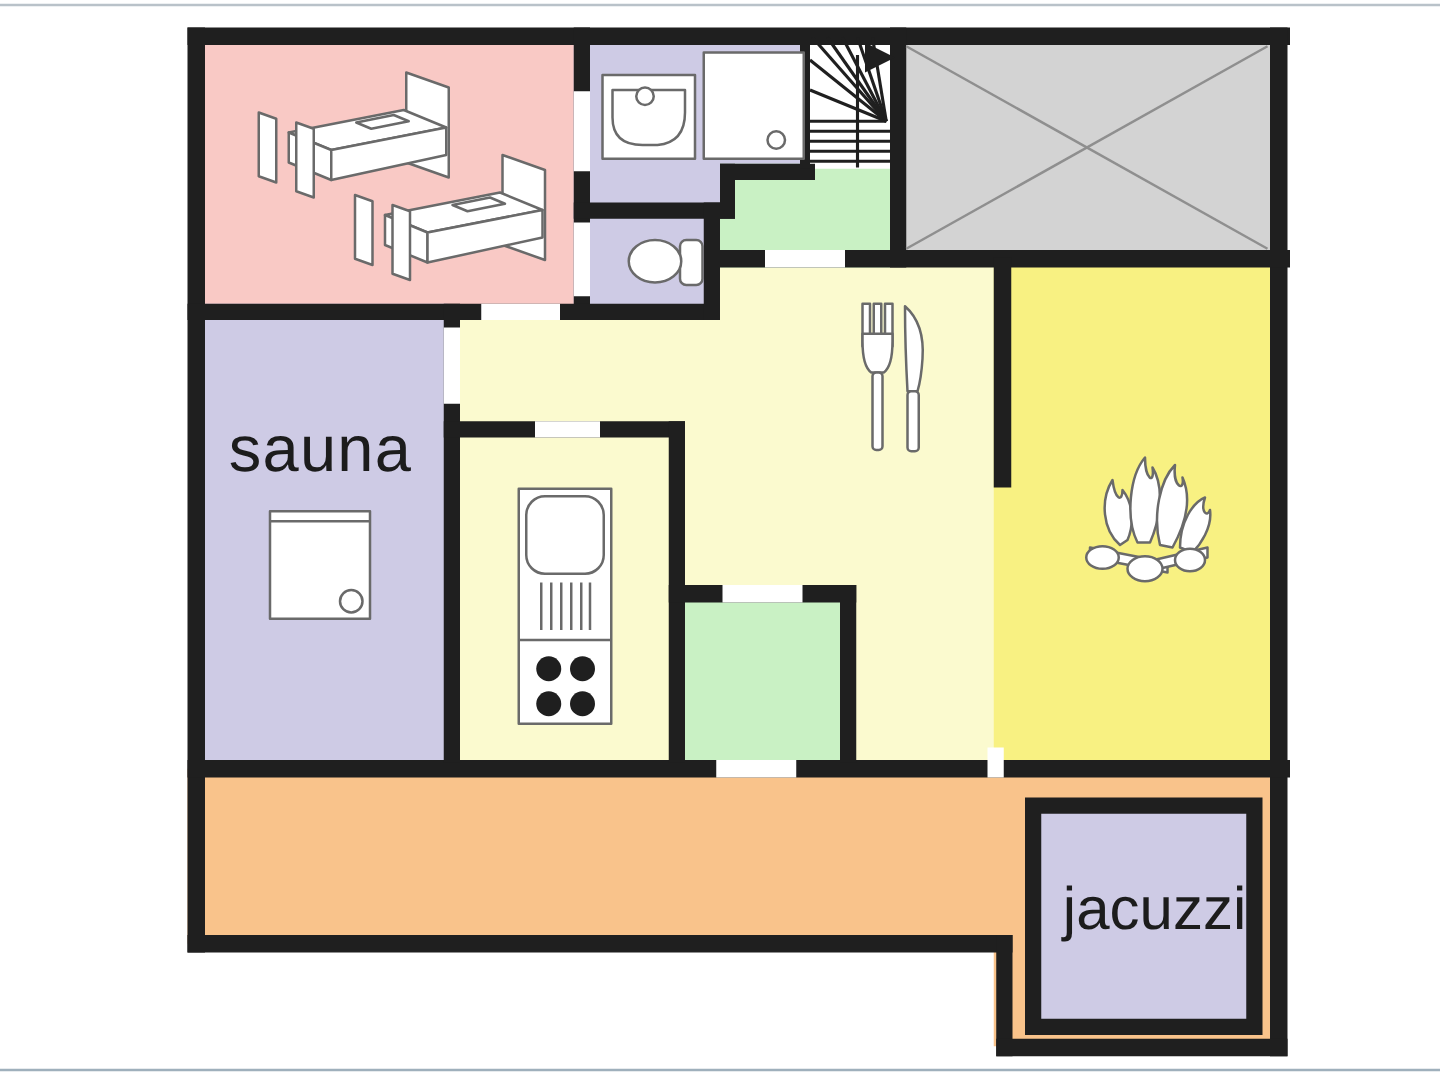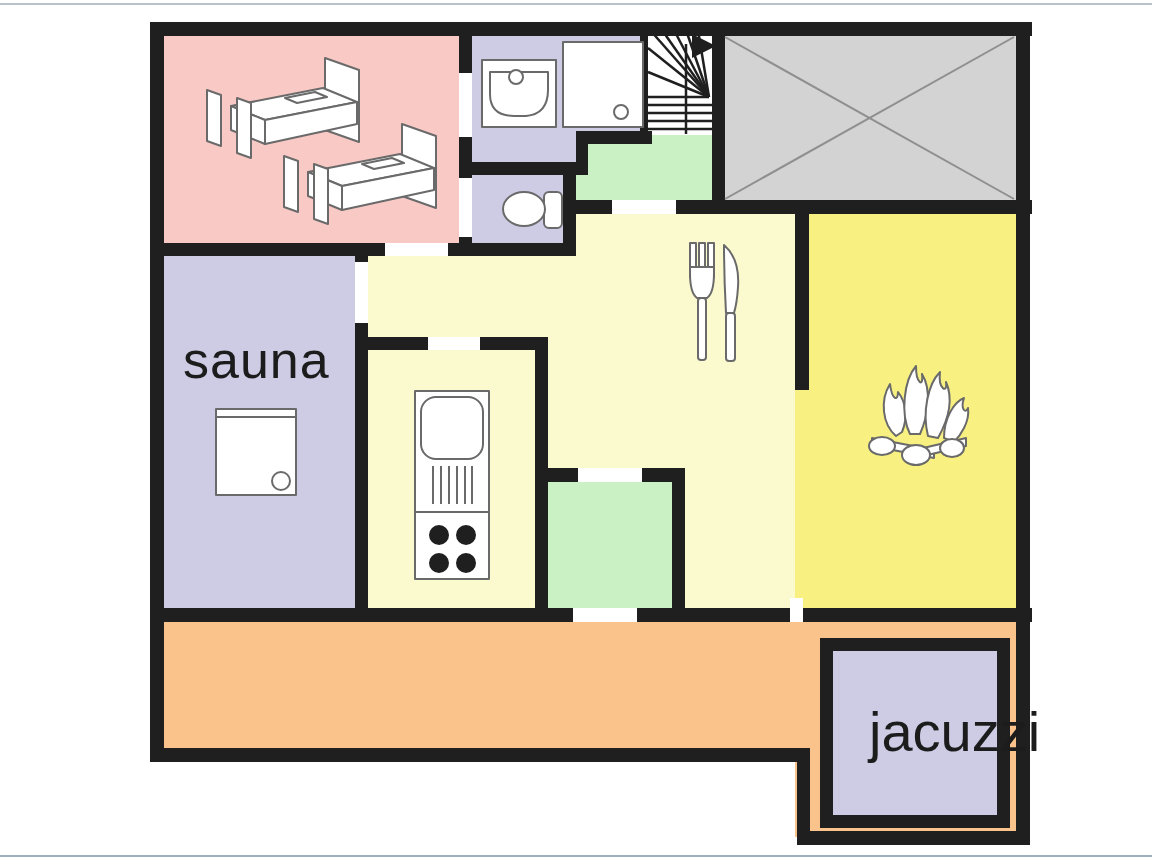--- a/index.html
+++ b/index.html
@@ -5,21 +5,21 @@
   html,body{margin:0;padding:0;background:#ffffff;}
   .canvas{position:relative;width:1152px;height:864px;background:#ffffff;overflow:hidden;
           font-family:"Liberation Sans", sans-serif;}
   .abs{position:absolute;}
   .room{position:absolute;}
   .wall{position:absolute;background:#1f1f1f;}
   .gap{position:absolute;background:#ffffff;}
   .frameline{position:absolute;left:0;width:1152px;height:2px;background:#b9c2c9;}
   .roomlabel{position:absolute;color:#1c1c1c;line-height:1;}
   #label-sauna{left:183px;top:334px;font-size:52px;letter-spacing:1px;}
-  #label-jacuzzi{left:833px;top:704px;width:164px;text-align:right;font-size:56px;margin-left:36px;}
+  #label-jacuzzi{left:833px;top:704px;width:164px;text-align:right;font-size:48px;}
   svg.fixtures{position:absolute;left:0;top:0;pointer-events:none;}
   .fx{fill:#ffffff;stroke:#6a6a6a;stroke-width:2;stroke-linejoin:round;}
   .fxthin{fill:none;stroke:#6a6a6a;stroke-width:2;}
   .stair{stroke:#1f1f1f;stroke-width:2.5;fill:none;}
 </style>
 </head>
 <body>
 
 <div class="canvas">
 

